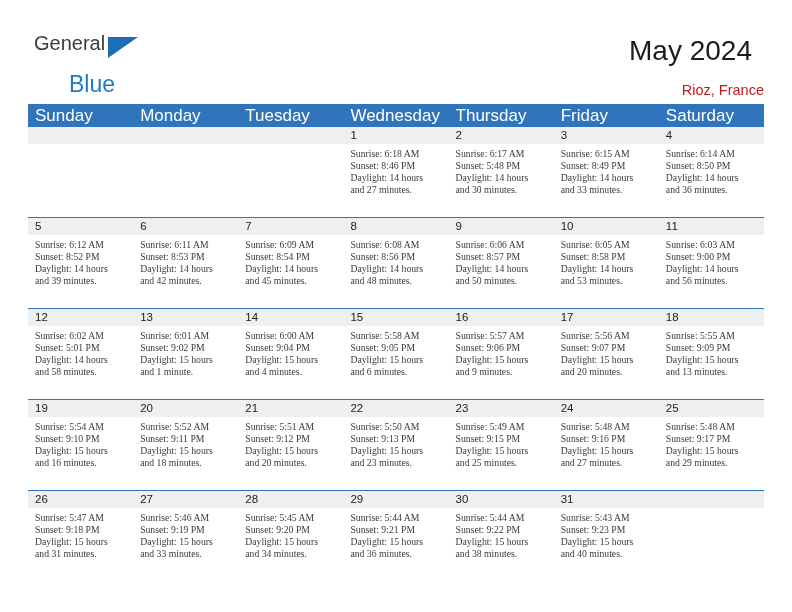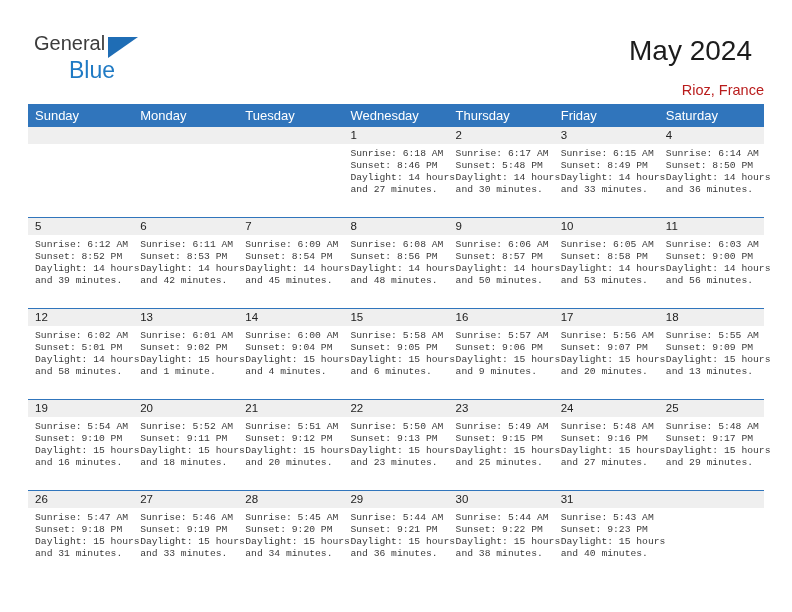--- a/index.html
+++ b/index.html
@@ -49,21 +49,21 @@
     left: 74px;
     top: 5px;
     width: 0;
     height: 0;
     border-left: 30px solid #1f6db5;
     border-bottom: 21px solid transparent;
   }
   .logo-blue {
     position: absolute;
     left: 35px;
-    top: 25px;
+    top: 39px;
     font-size: 23px;
     color: #1f7ac4;
     font-family: "Liberation Sans", sans-serif;
   }
   .title-block {
     position: absolute;
     right: 0;
     top: 0;
     text-align: right;
   }
@@ -88,21 +88,21 @@
     position: absolute;
     left: 28px;
     top: 104px;
     width: 736px;
     border-collapse: collapse;
     table-layout: fixed;
   }
   .calendar th {
     background: #3075bc;
     color: #ffffff;
-    font-size: 13px;
+    font-size: 17px;
     font-weight: normal;
     text-align: left;
     padding: 5px 0 5px 7px;
     line-height: 13px;
     border: none;
     font-family: "Liberation Sans", sans-serif;
   }
   .calendar td {
     vertical-align: top;
     padding: 0;
@@ -122,21 +122,21 @@
     padding: 0 0 0 7px;
     font-size: 11.5px;
     color: #222222;
     font-family: "Liberation Sans", sans-serif;
   }
   .cell-body {
     padding: 4px 5px 0 7px;
     font-size: 9.7px;
     line-height: 12.1px;
     color: #3a3a3a;
-    font-family: Liberation Mono, monospace;
+    font-family: Liberation Serif, serif;
   }
   .cell-body div {
     white-space: nowrap;
   }
 </style>
 </head>
 <body>
 
 <div class="page">
 

